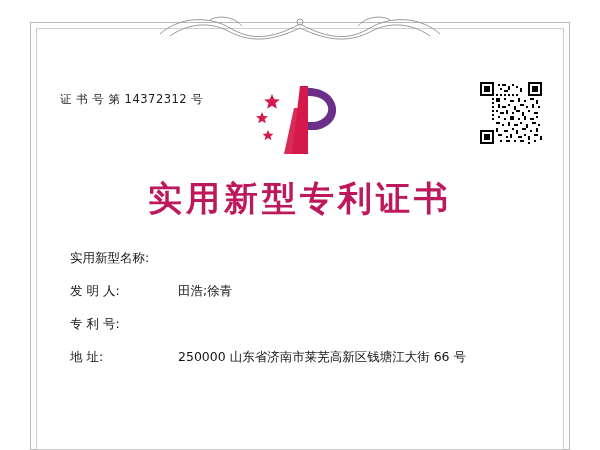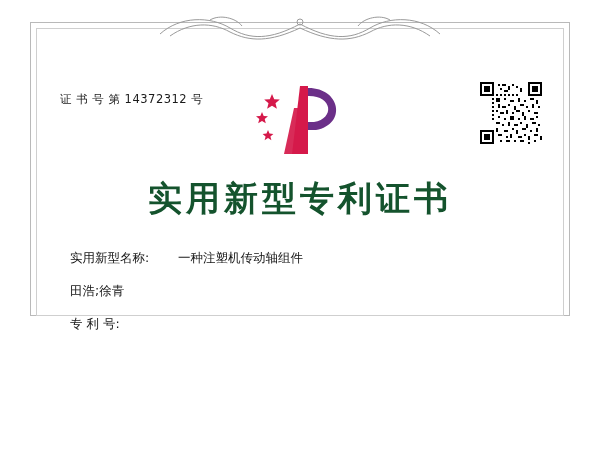--- a/index.html
+++ b/index.html
@@ -9,21 +9,21 @@
   body {
     width: 600px;
     height: 450px;
     background: #ffffff;
     font-family: "DejaVu Sans", "Liberation Sans", sans-serif;
     overflow: hidden;
   }
   .certificate {
     position: relative;
     width: 600px;
-    height: 316px;
+    height: 450px;
     background: #ffffff;
     box-sizing: border-box;
   }
   
   .border-outer {
     position: absolute;
     left: 30px;
     top: 22px;
     right: 30px;
     bottom: 0px;
@@ -81,21 +81,21 @@
   
   .main-title {
     position: absolute;
     left: 0;
     right: 0;
     top: 176px;
     text-align: center;
     font-size: 34px;
     font-weight: bold;
     letter-spacing: 4px;
-    color: #14532d;
+    color: #be185d;
     font-family: Liberation Serif, serif;
   }
 
   
   .fields {
     position: absolute;
     left: 70px;
     top: 250px;
     right: 60px;
   }
@@ -264,28 +264,32 @@
       </g>
     </svg>
   </div>
 
   <div class="main-title">实用新型专利证书</div>
 
   <div class="fields">
 
     <div class="field-row">
       <span class="field-label">实用新型名称:</span>
-      <span class="field-value">一种注塑机传动轴组件</span>
-    </div>
-
-    <div class="field-row">
+    </div>
+
+    <div class="field-row">
+      <span class="field-label spaced">发 明 人:</span>
       <span class="field-value">田浩;徐青</span>
     </div>
 
     <div class="field-row">
       <span class="field-label spaced">专 利 号:</span>
     </div>
 
 
 
+    <div class="field-row">
+      <span class="field-label spaced">地 址:</span>
+      <span class="field-value">250000 山东省济南市莱芜高新区钱塘江大街 66 号</span>
+    </div>
 
   </div>
 </div>
 
 </body></html>

